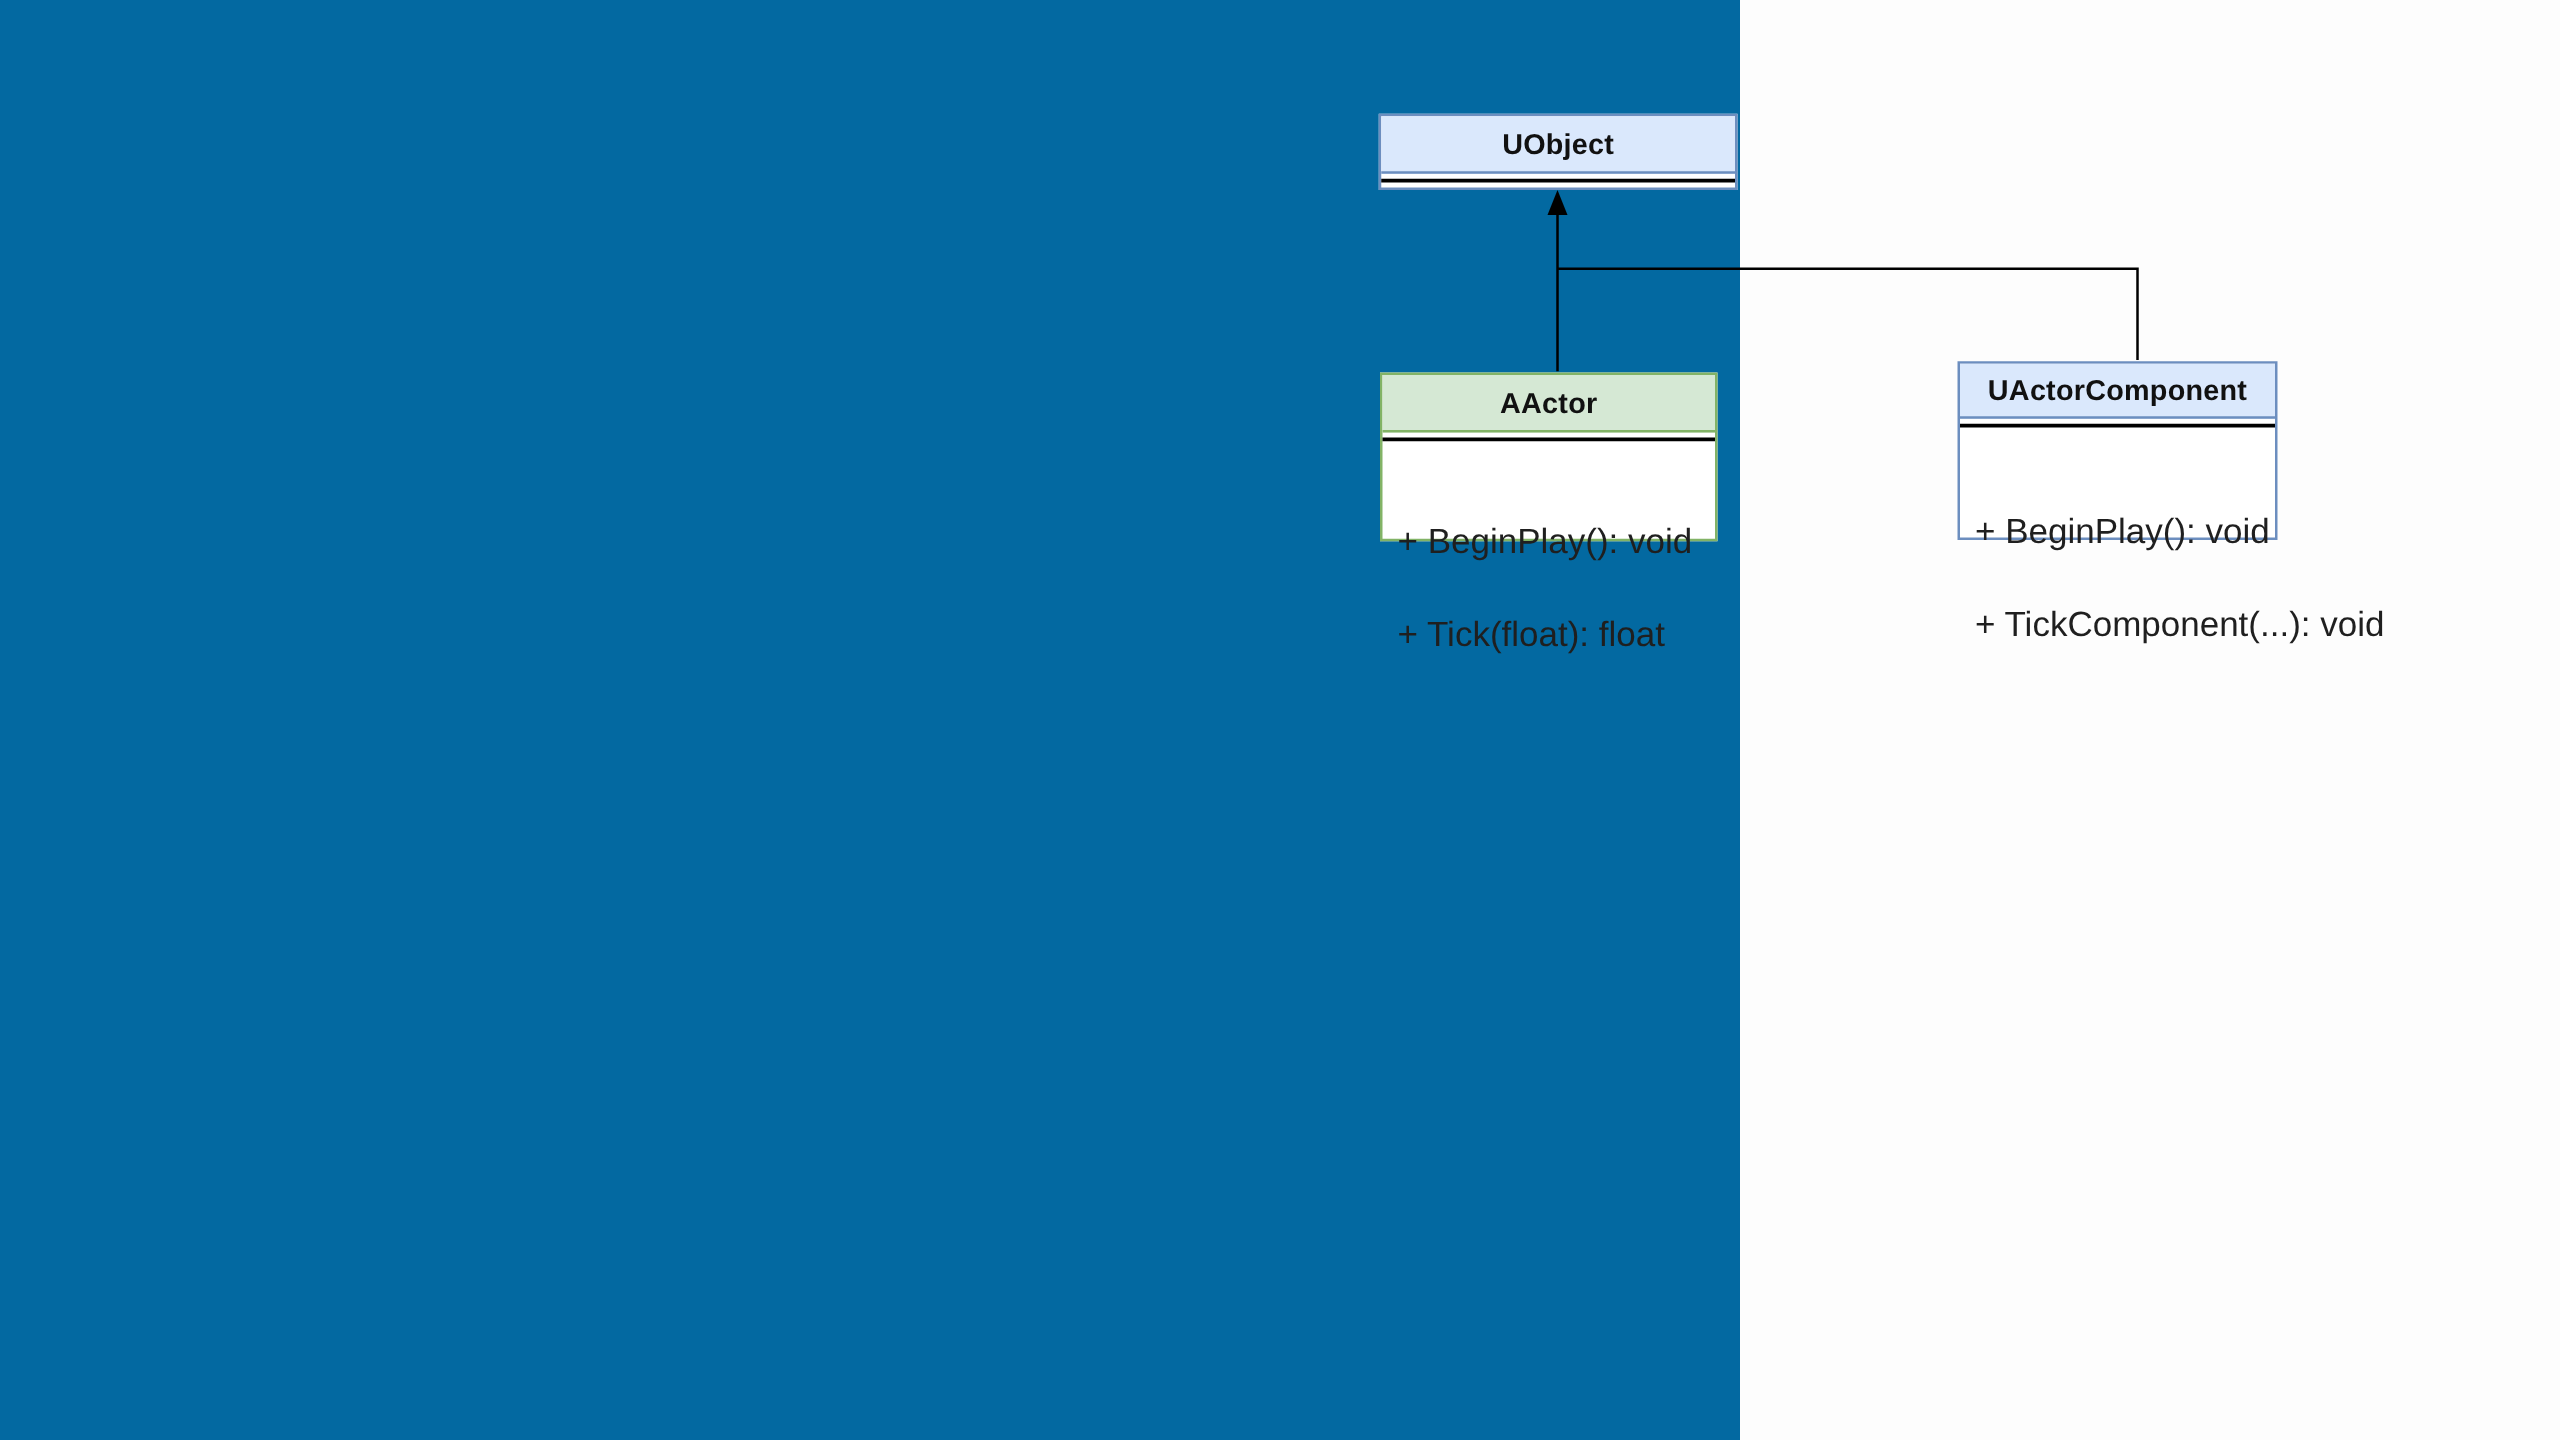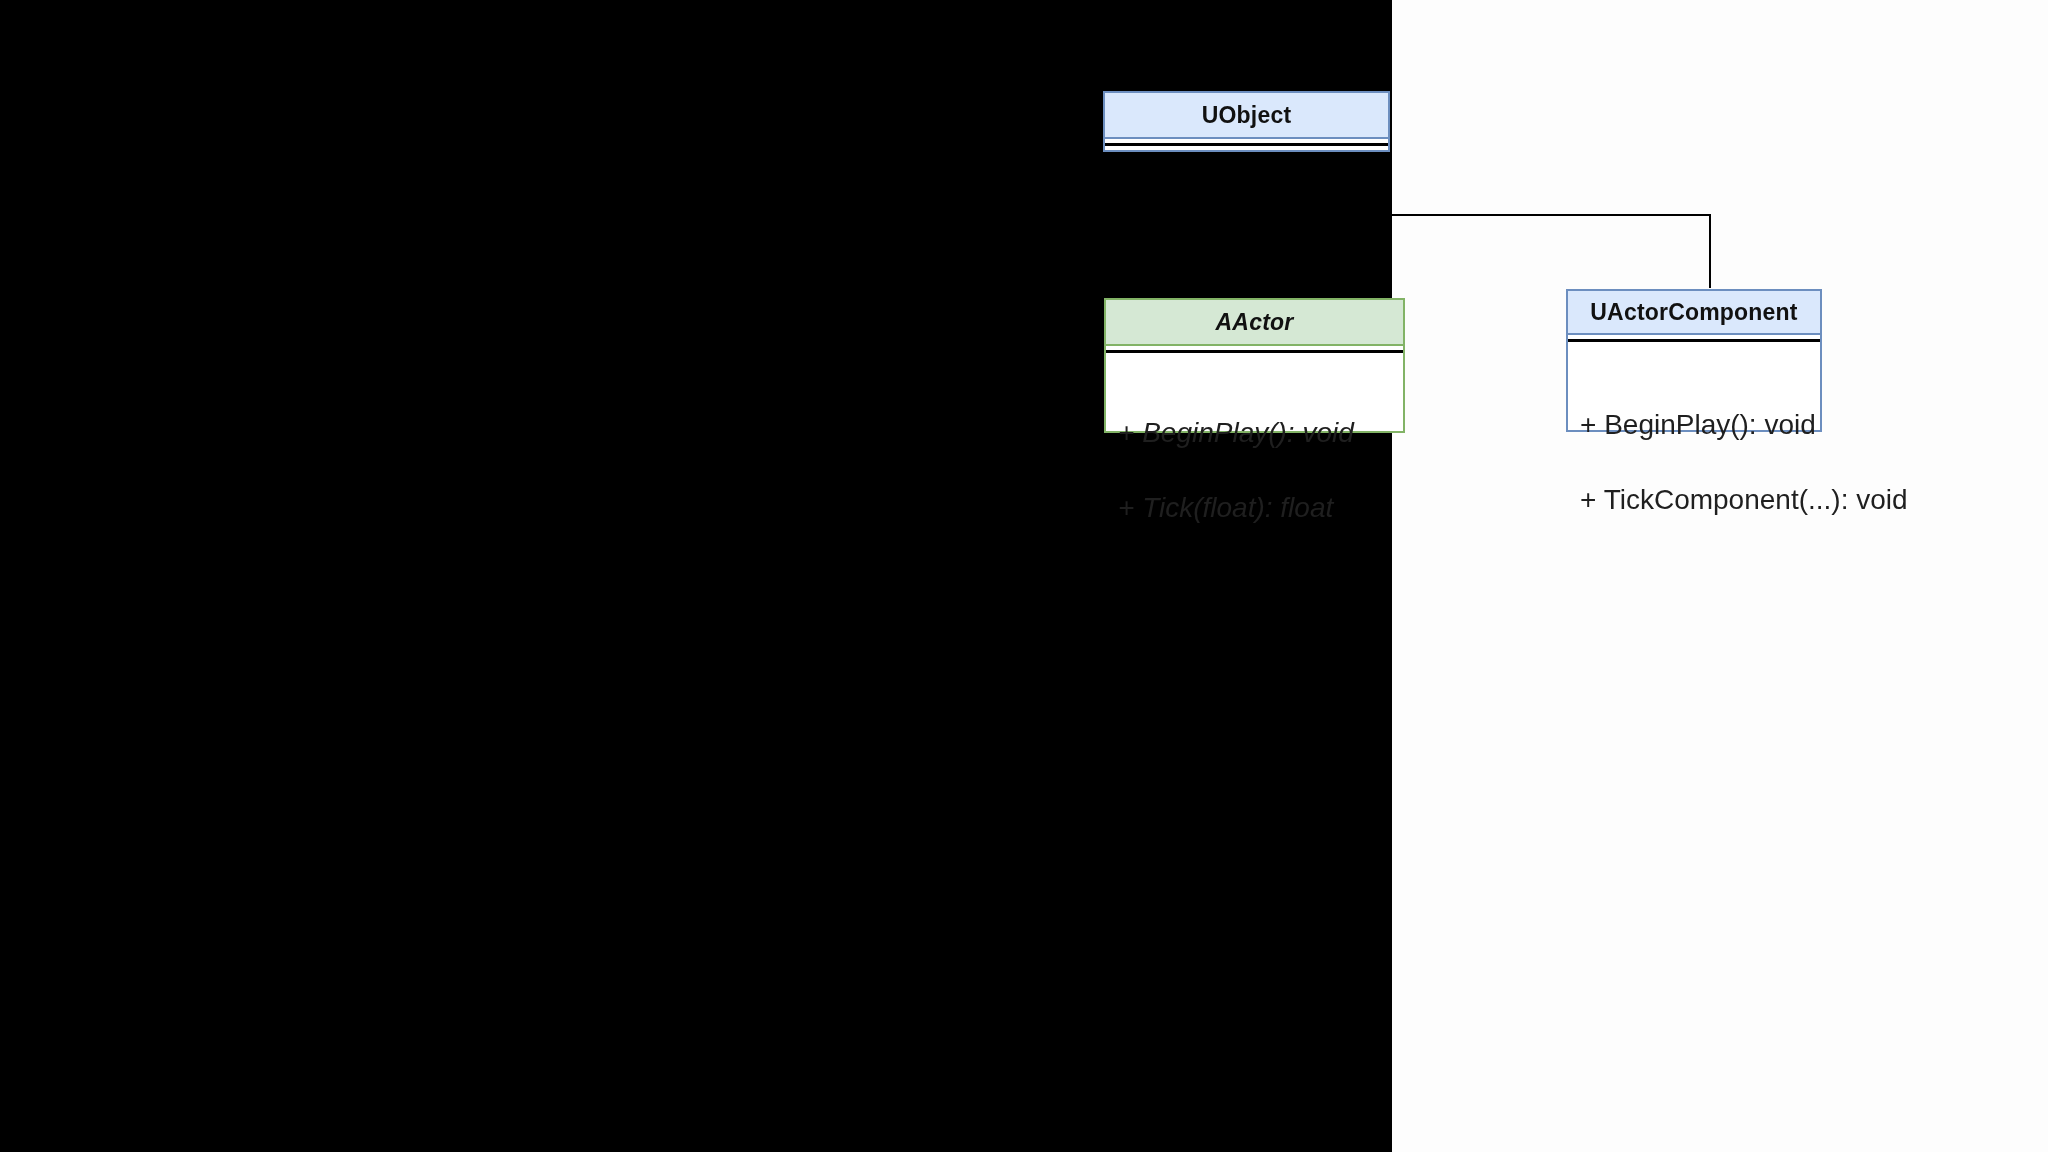--- a/index.html
+++ b/index.html
@@ -4,21 +4,21 @@
 <style>
   html, body {
     margin: 0;
     padding: 0;
     background: #ffffff;
   }
   #canvas {
     position: relative;
     width: 2048px;
     height: 1152px;
-    background: #000000;
+    background: #0369a1;
     overflow: hidden;
     font-family: "Liberation Sans", sans-serif;
     color: #1a1a1a;
   }
   
   .bg-tint {
     position: absolute;
     left: 1392px;
     top: 0;
     width: 656px;
@@ -63,21 +63,21 @@
   }
   .class-body {
     padding: 17px 8px 0 12px;
     font-size: 28px;
     line-height: 25px;
     color: #1f1f1f;
     white-space: pre;
   }
   
   #box-uobject        { left: 1103px; top:  91px; width: 287px; height:  61px; }
-  #box-aactor         { left: 1104px; top: 298px; width: 301px; height: 135px; font-style: italic; }
+  #box-aactor         { left: 1104px; top: 298px; width: 270px; height: 135px; }
   #box-uactorcomp     { left: 1566px; top: 289px; width: 256px; height: 143px; }
   #box-uactorcomp .class-header { height: 44px; }
   #box-uactorcomp .class-body   { padding-top: 20px; }
 </style>
 </head>
 <body>
 
 <div id="canvas">
 
   <div class="bg-tint"></div>

